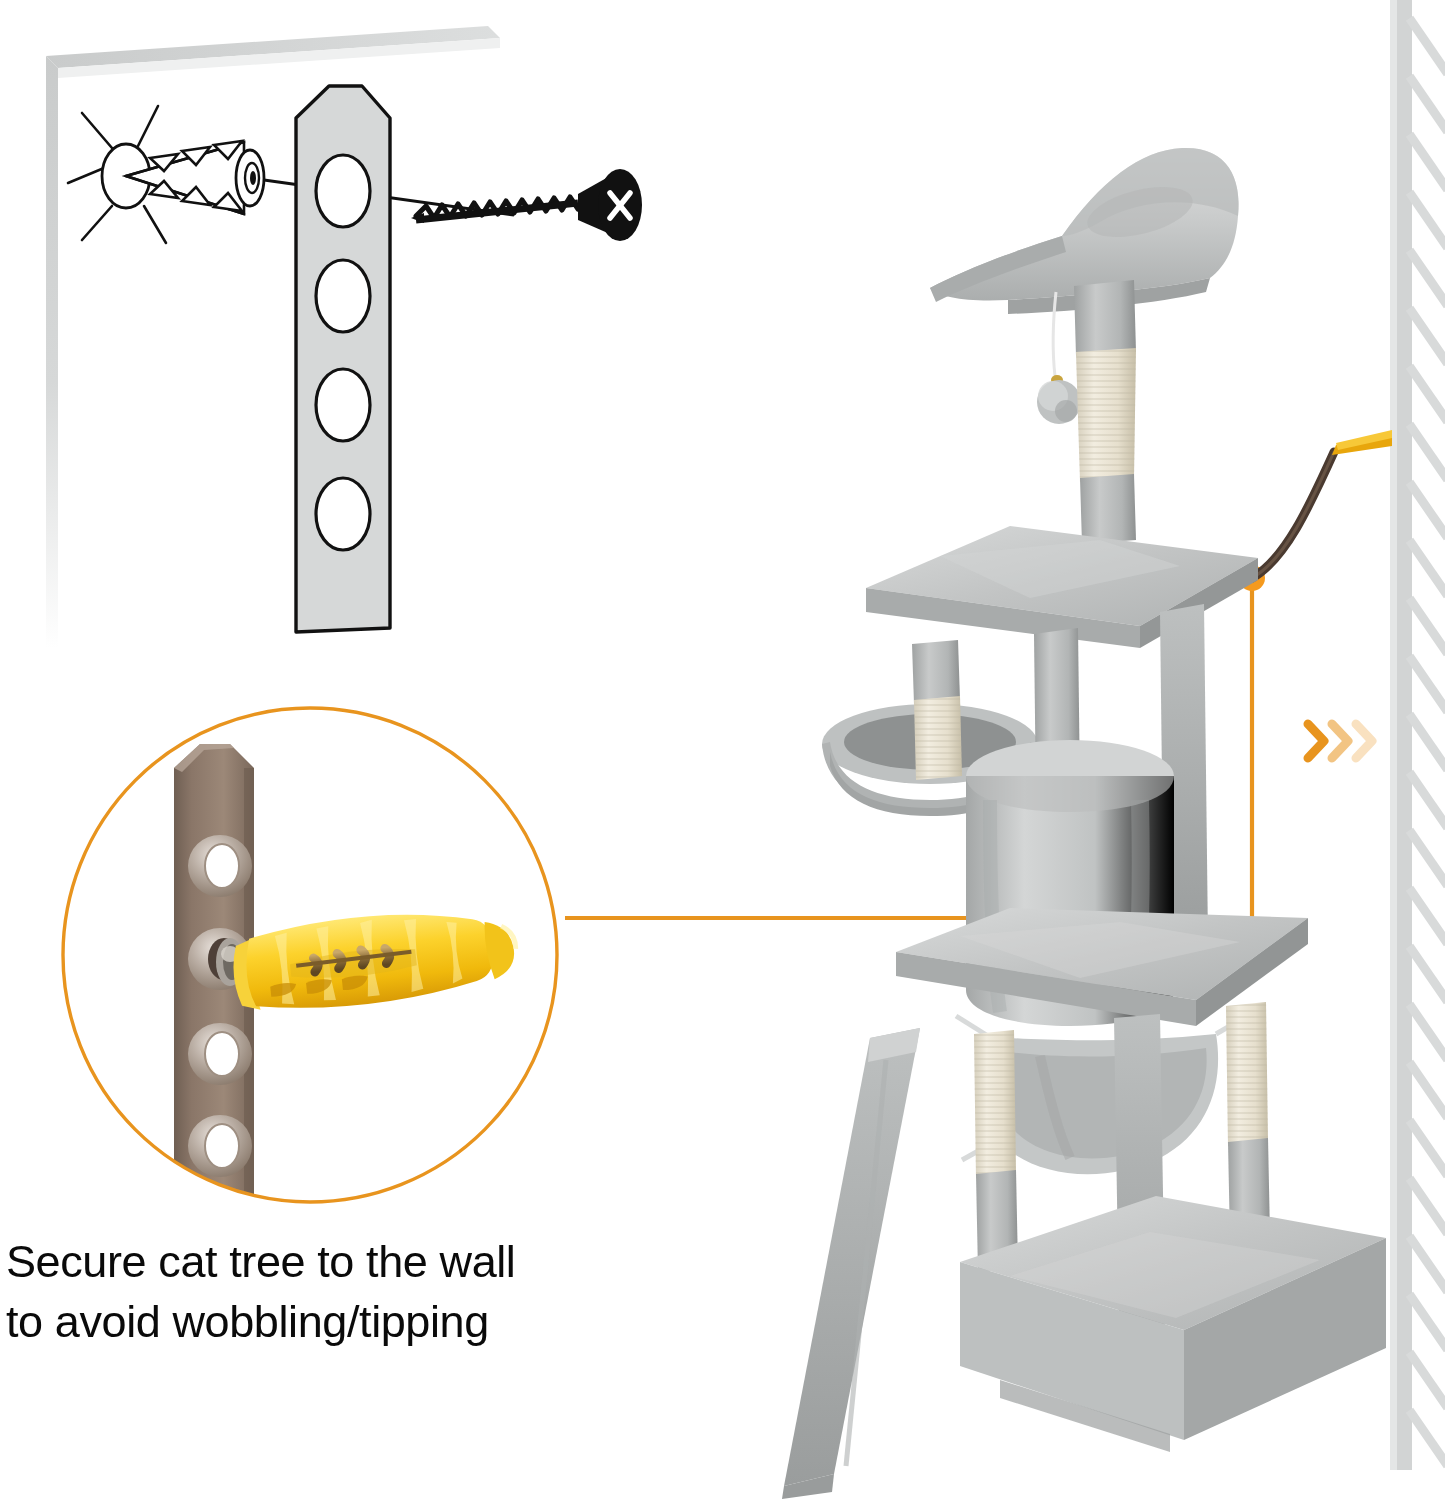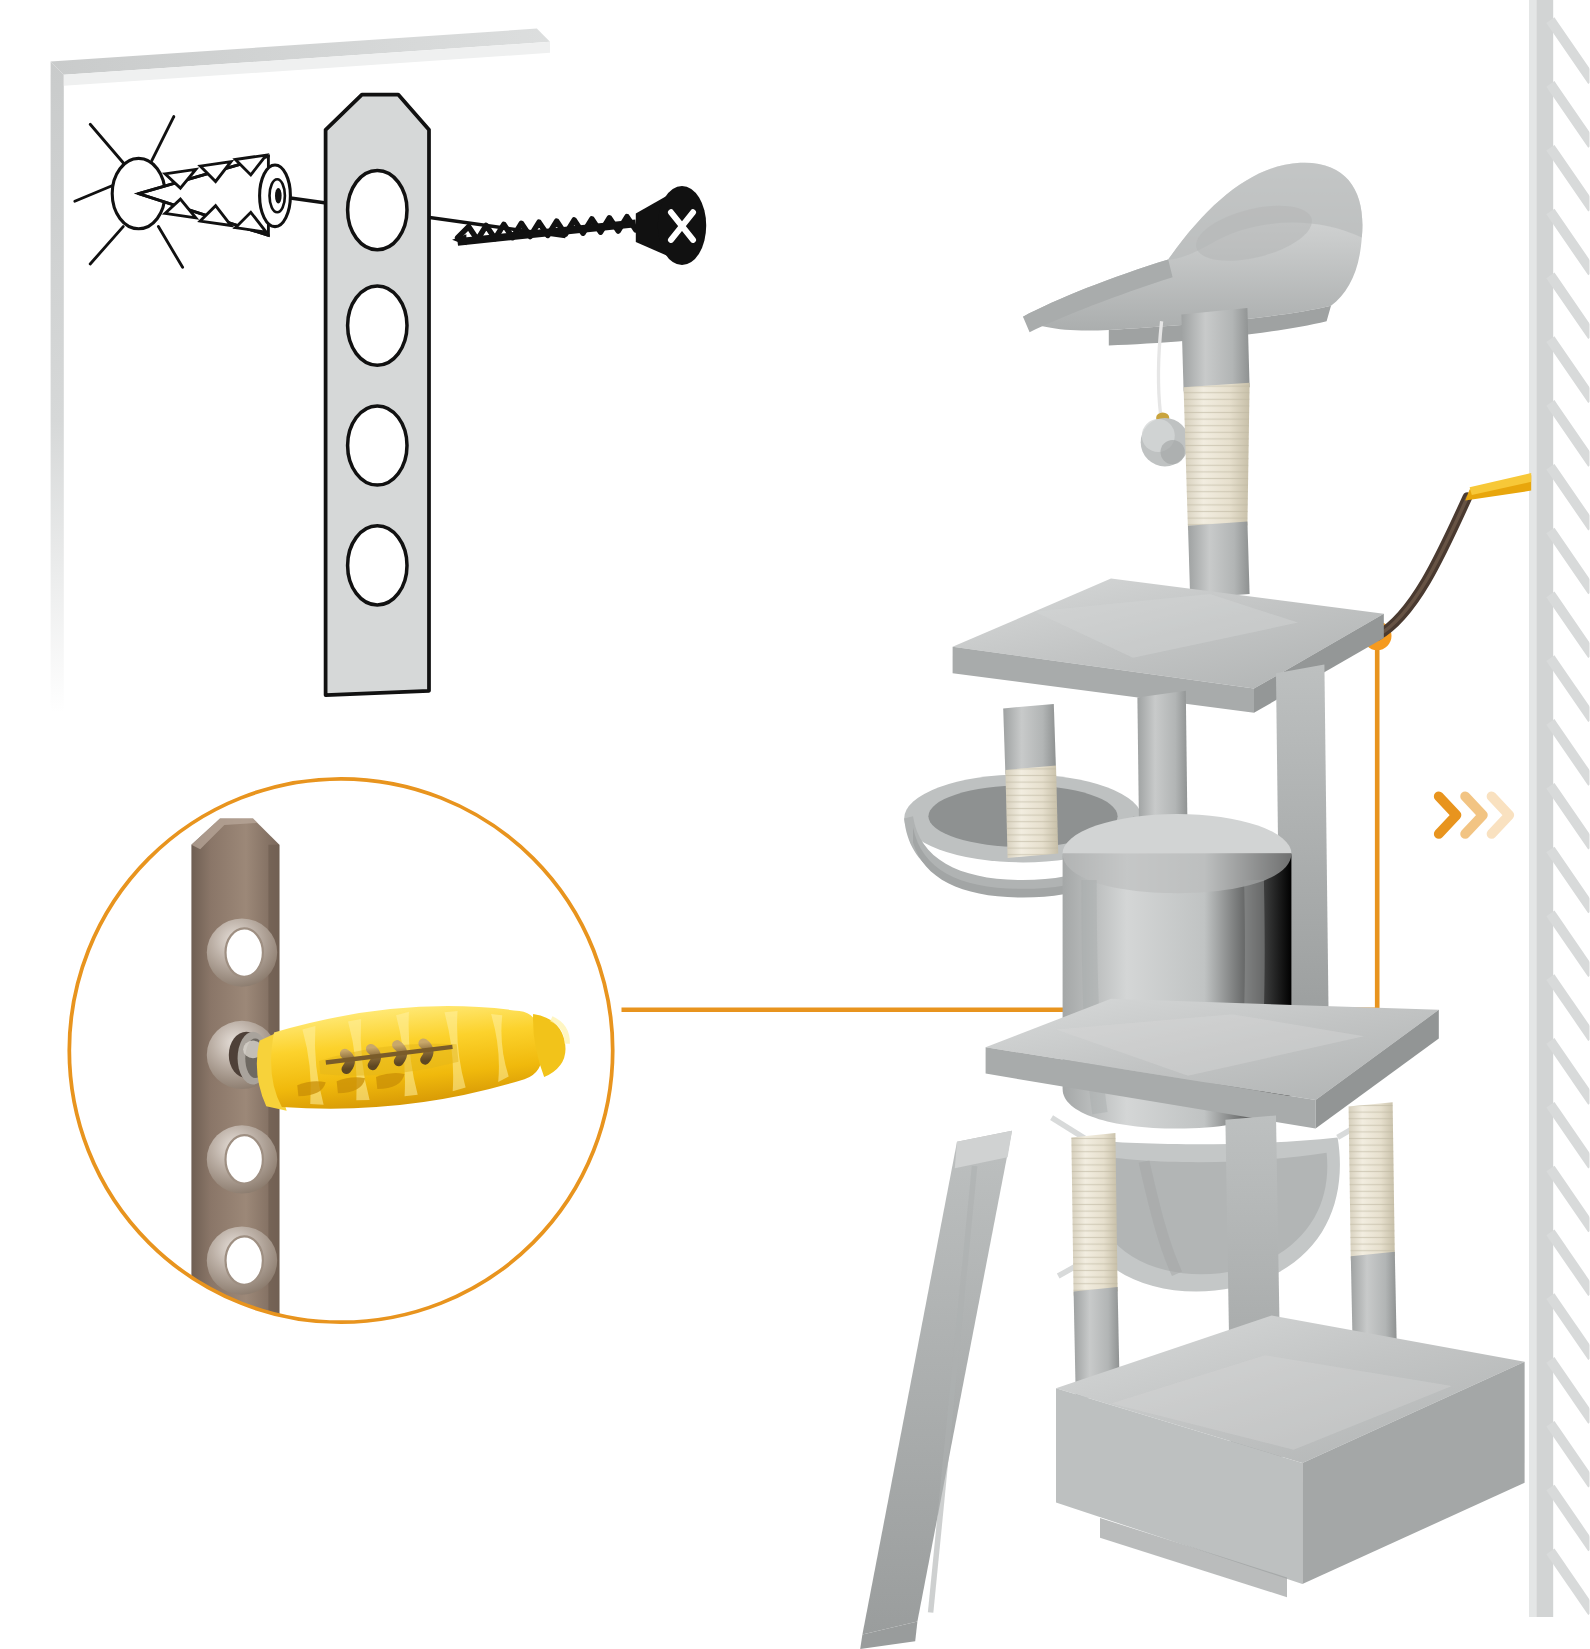--- a/index.html
+++ b/index.html
@@ -210,20 +210,22 @@
 
           <path d="M436,230 q24,6 26,28 q2,22 -22,30 q-8,-30 -4,-58 z" fill="#F2C31A"></path>
           <path d="M452,236 q14,8 12,24" stroke="#FFF2A8" stroke-width="5" fill="none" opacity="0.7"></path>
         </g>
       </g>
 
       <circle cx="258" cy="249" r="247" fill="none" stroke="#E8941E" stroke-width="3.4"></circle>
     </svg>
   </div>
 
+  <div id="caption-text">Secure cat tree to the wall
+to avoid wobbling/tipping</div>
 
   <div id="connector-layer">
     <svg viewBox="0 0 1445 1499">
       <path d="M565,918 L1252,918 L1252,580" fill="none" stroke="#E8941E" stroke-width="4.2"></path>
       <circle cx="1252" cy="578" r="13" fill="#F59A1E"></circle>
     </svg>
   </div>
 
   <div id="right-wall-layer">
     <svg viewBox="0 0 1445 1499">

